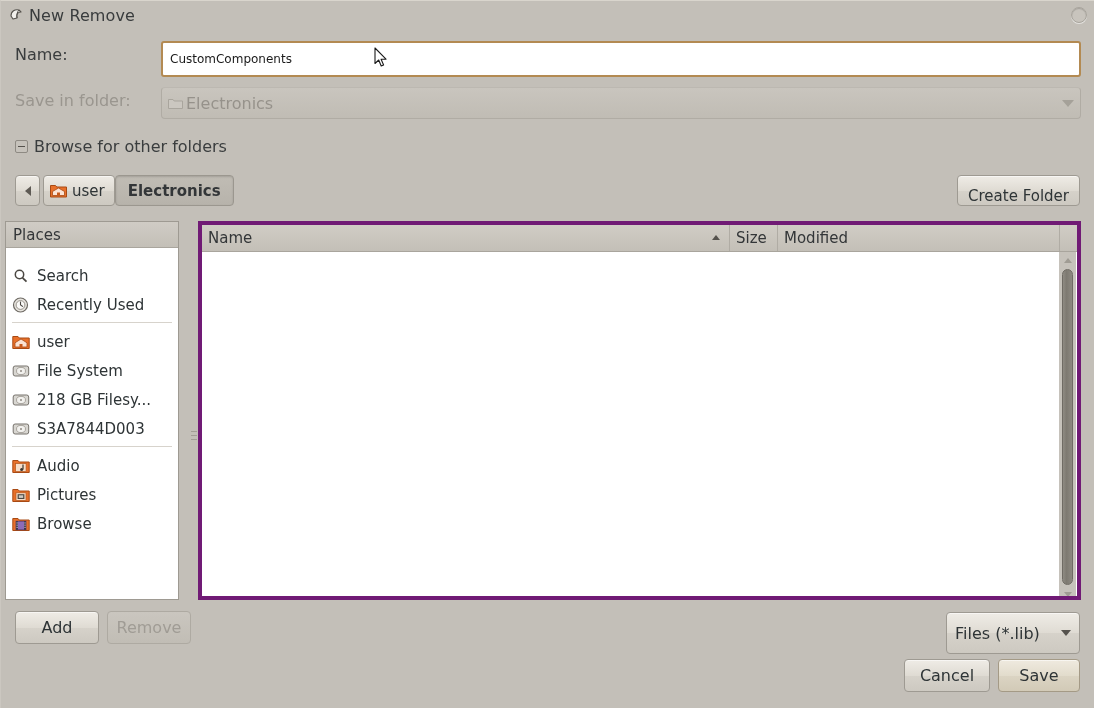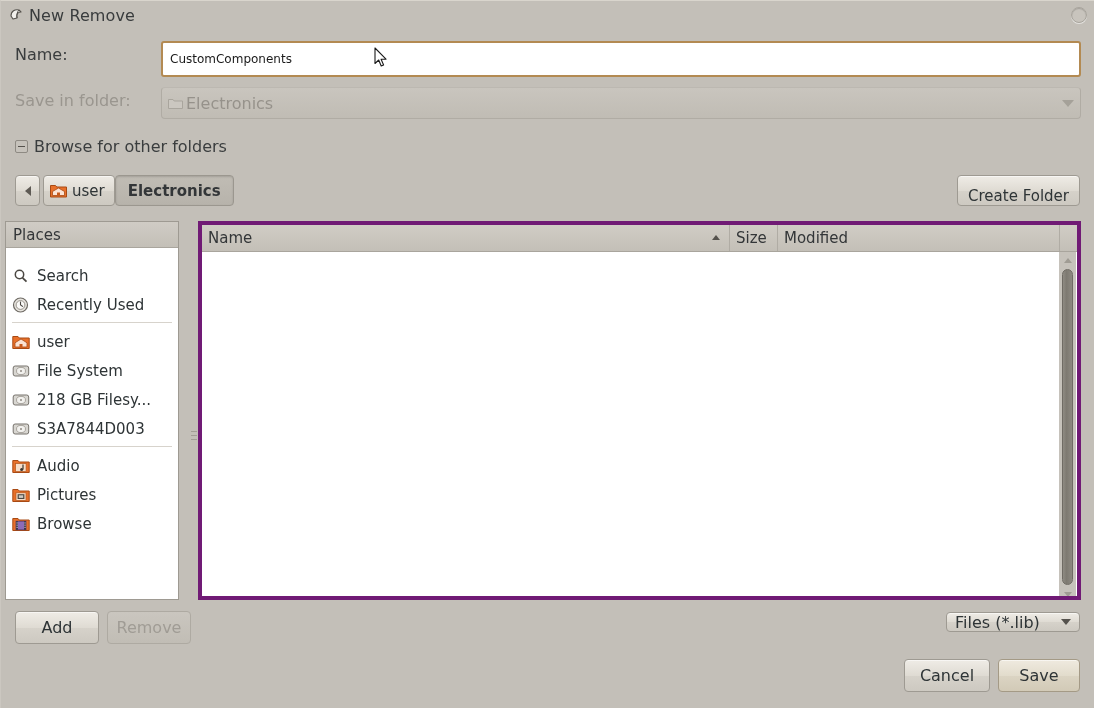--- a/index.html
+++ b/index.html
@@ -345,21 +345,21 @@
     width: 84px; height: 33px;
     font-size: 16px;
     background: linear-gradient(to bottom, #cac6bf, #c1bdb5);
     border: 1px solid #aeaaa2;
     color: #a09c95;
     box-shadow: none;
   }
   .filter-combo {
     position: absolute;
     right: 14px; top: 611px;
-    width: 134px; height: 20px;
+    width: 134px; height: 42px;
     padding: 0 8px;
     font-size: 16px;
     justify-content: flex-start;
   }
   .filter-combo .combo-arrow {
     margin-left: auto;
     width: 0; height: 0;
     border-left: 5px solid transparent;
     border-right: 5px solid transparent;
     border-top: 6px solid #55524d;

